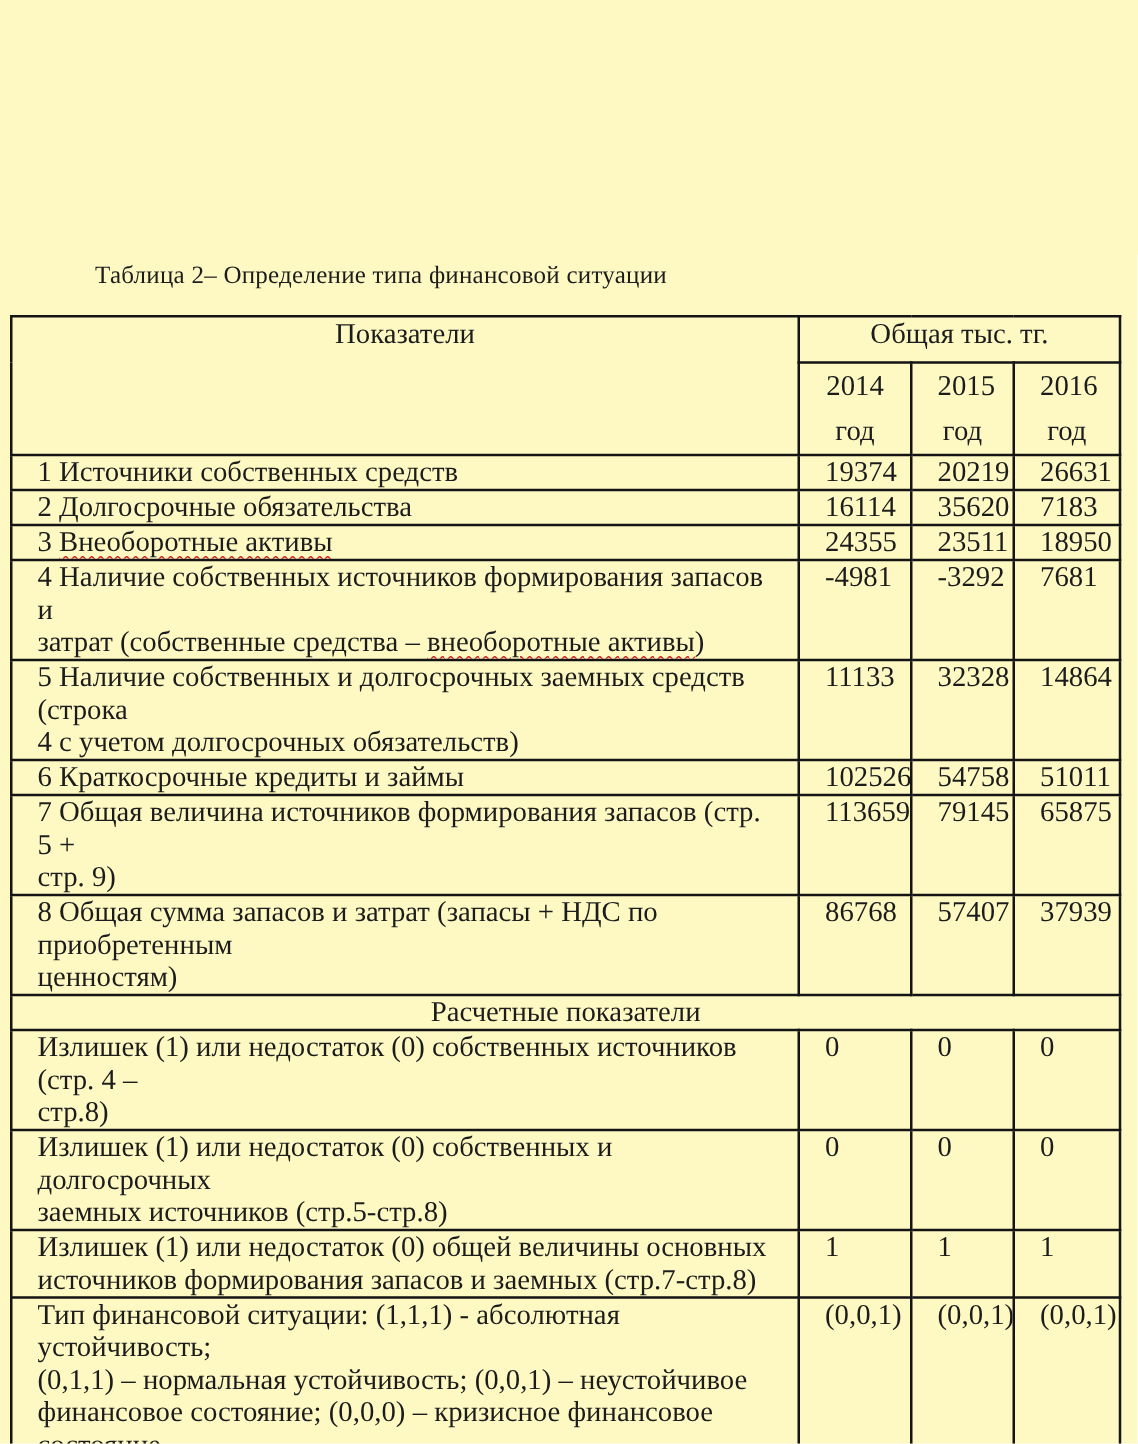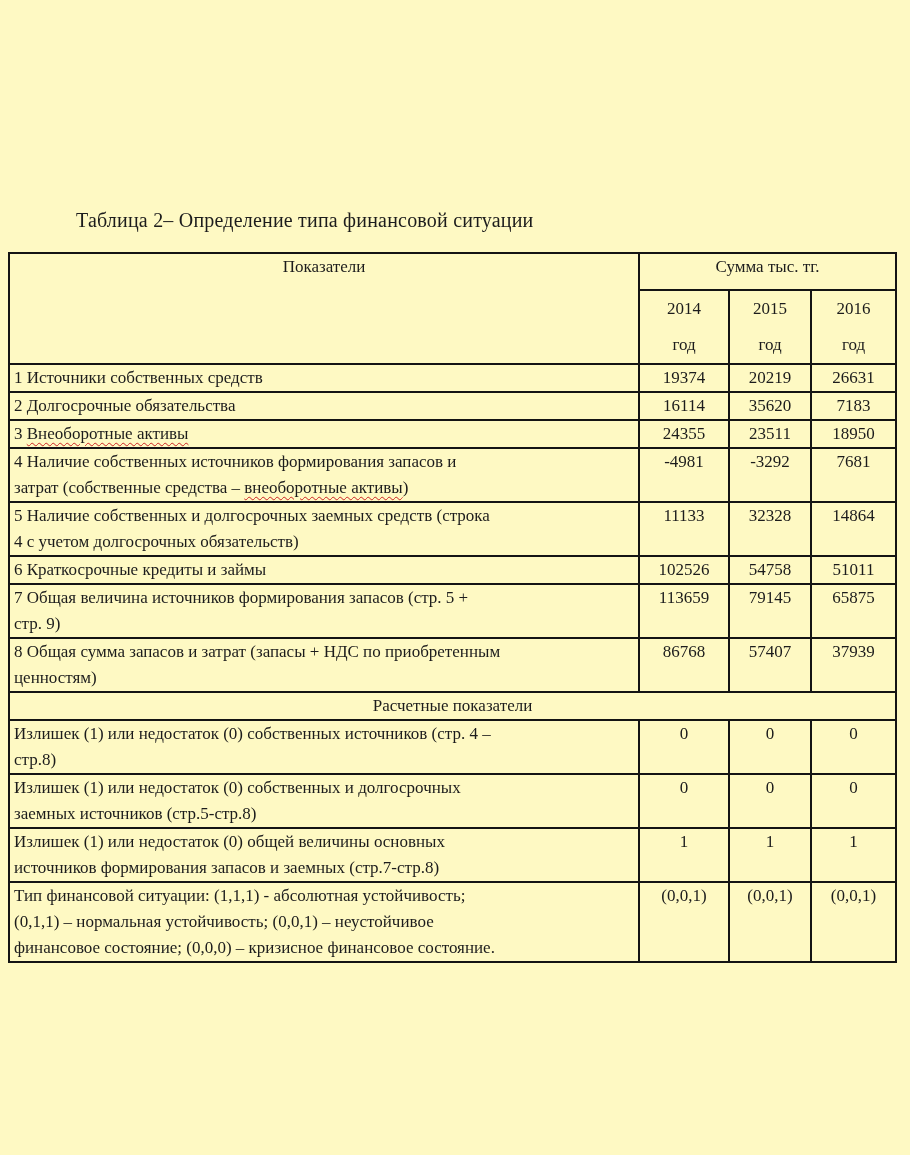--- a/index.html
+++ b/index.html
@@ -26,30 +26,30 @@
     position: absolute;
     left: 8px;
     top: 252px;
     width: 887px;
     border-collapse: collapse;
     table-layout: fixed;
   }
   table.fin th, table.fin td {
     border: 2px solid #141414;
     vertical-align: top;
-    font-size: 17px;
+    font-size: 23px;
     line-height: 26px;
     font-weight: normal;
     color: #1c1c1c;
-    padding: 0 4px;
+    padding: 0 20px;
     overflow: hidden;
   }
   .center { text-align: center; }
   .lbl { text-align: left; padding: 0 4px 0 5px; }
-  .val { text-align: center; padding: 0 4px 0 9px; }
+  .val { text-align: left; padding: 0 4px 0 9px; }
   .yline { line-height: 36px; text-align: center; }
   tr.h-head1 { height: 37px; }
   tr.h-head2 { height: 74px; }
   tr.h1 { height: 26px; }
   tr.h2 { height: 52px; margin-top: 32px; }
   tr.hsec { height: 18px; }
   tr.h3 { height: 72px; }
   .spell {
     text-decoration: underline;
     text-decoration-style: wavy;
@@ -70,21 +70,21 @@
     <colgroup>
       <col style="width:630px">
         <col style="width:90px">
         <col style="width:82px">
         <col style="width:85px">
     </colgroup>
 
     <tbody>
         <tr class="h-head1">
       <th rowspan="2" class="center">Показатели</th>
-      <th colspan="3" class="center">Сумма тыс. тг.</th>
+      <th colspan="3" class="center">Общая тыс. тг.</th>
     </tr>
     <tr class="h-head2">
       <th>
         <div class="yline">2014</div>
         <div class="yline">год</div>
       </th>
       <th>
         <div class="yline">2015</div>
         <div class="yline">год</div>
       </th>

